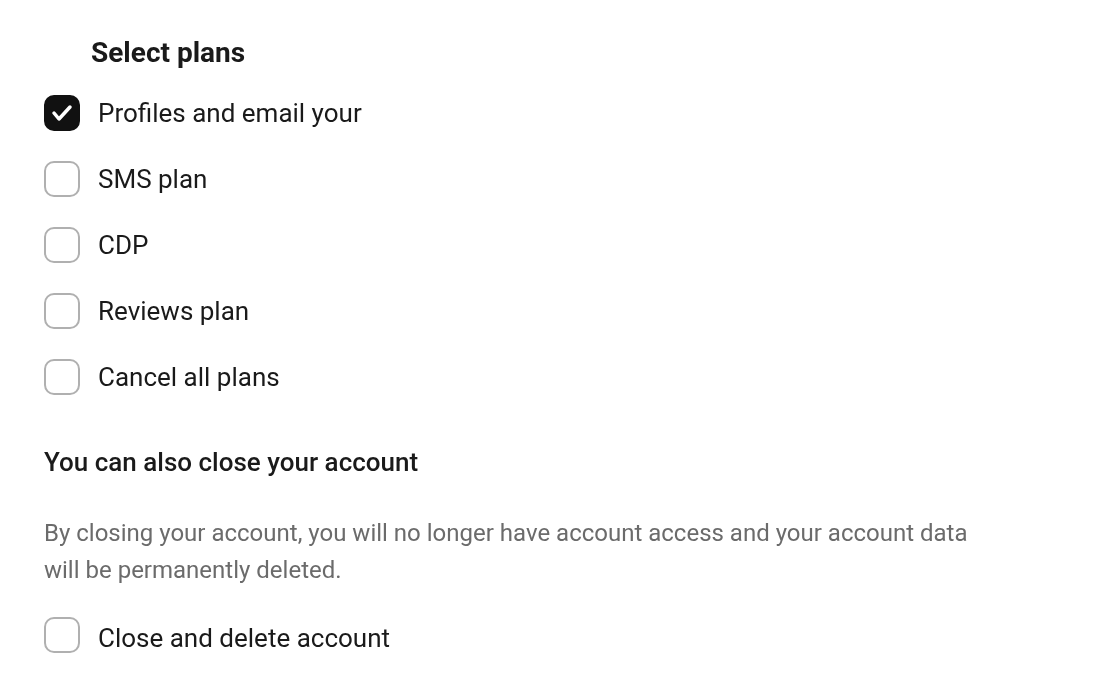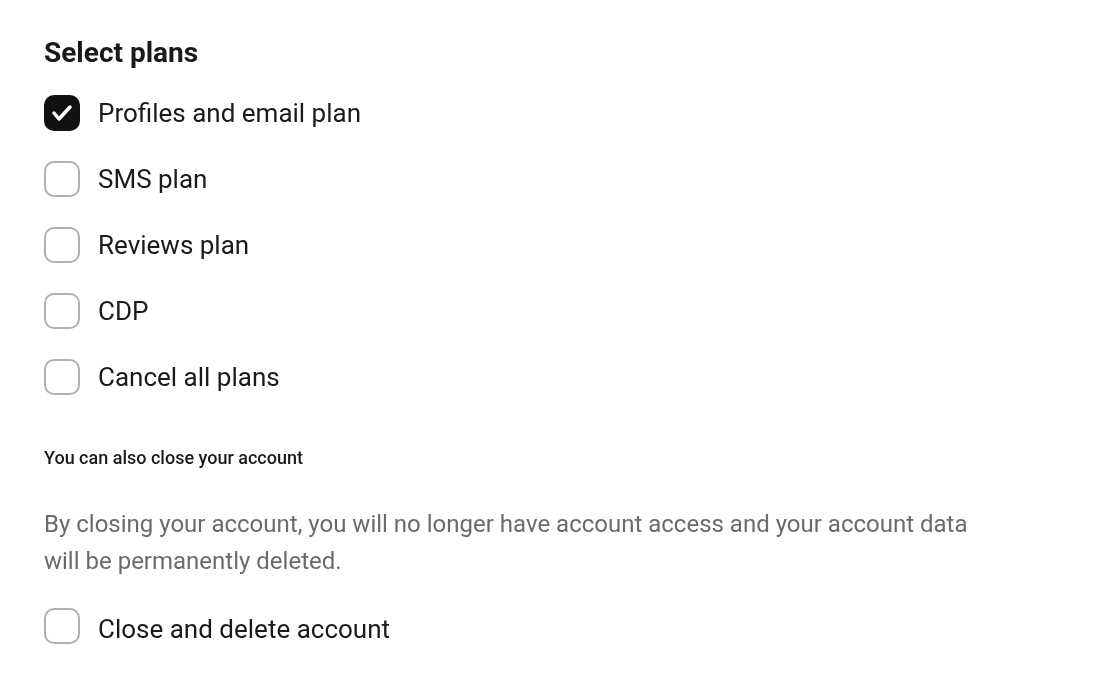--- a/index.html
+++ b/index.html
@@ -13,23 +13,24 @@
       color: #1a1a1a;
       padding: 36px 44px;
       width: 1120px;
       height: 692px;
     }
     .section-title {
       font-size: 28px;
       font-weight: 700;
       color: #1a1a1a;
       margin-bottom: 26px;
+      margin-left: 47px;
     }
     .section-subtitle {
-      font-size: 18px;
+      font-size: 26px;
       font-weight: 500;
       color: #1a1a1a;
     }
     .section-description {
       font-size: 24px;
       font-weight: 400;
       color: #6b6b6b;
       line-height: 1.55;
       margin-bottom: 28px;
       max-width: 960px;
@@ -92,42 +93,42 @@
   <h2 class="section-title">Select plans</h2>
 
   <div class="checkbox-list">
 
     <div class="checkbox-row">
       <div class="checkbox checked">
         <svg viewBox="0 0 24 24" fill="none" stroke="#ffffff" stroke-width="3.5" stroke-linecap="round" stroke-linejoin="round">
           <polyline points="4 12 9 18 20 6"></polyline>
         </svg>
       </div>
-      <span class="checkbox-label">Profiles and email plan</span>
+      <span class="checkbox-label">Profiles and email your</span>
     </div>
 
     <div class="checkbox-row">
       <div class="checkbox">
         
       </div>
       <span class="checkbox-label">SMS plan</span>
     </div>
 
     <div class="checkbox-row">
       <div class="checkbox">
         
       </div>
-      <span class="checkbox-label">Reviews plan</span>
+      <span class="checkbox-label">CDP</span>
     </div>
 
     <div class="checkbox-row">
       <div class="checkbox">
         
       </div>
-      <span class="checkbox-label">CDP</span>
+      <span class="checkbox-label">Reviews plan</span>
     </div>
 
     <div class="checkbox-row">
       <div class="checkbox">
         
       </div>
       <span class="checkbox-label">Cancel all plans</span>
     </div>
 
   </div>

